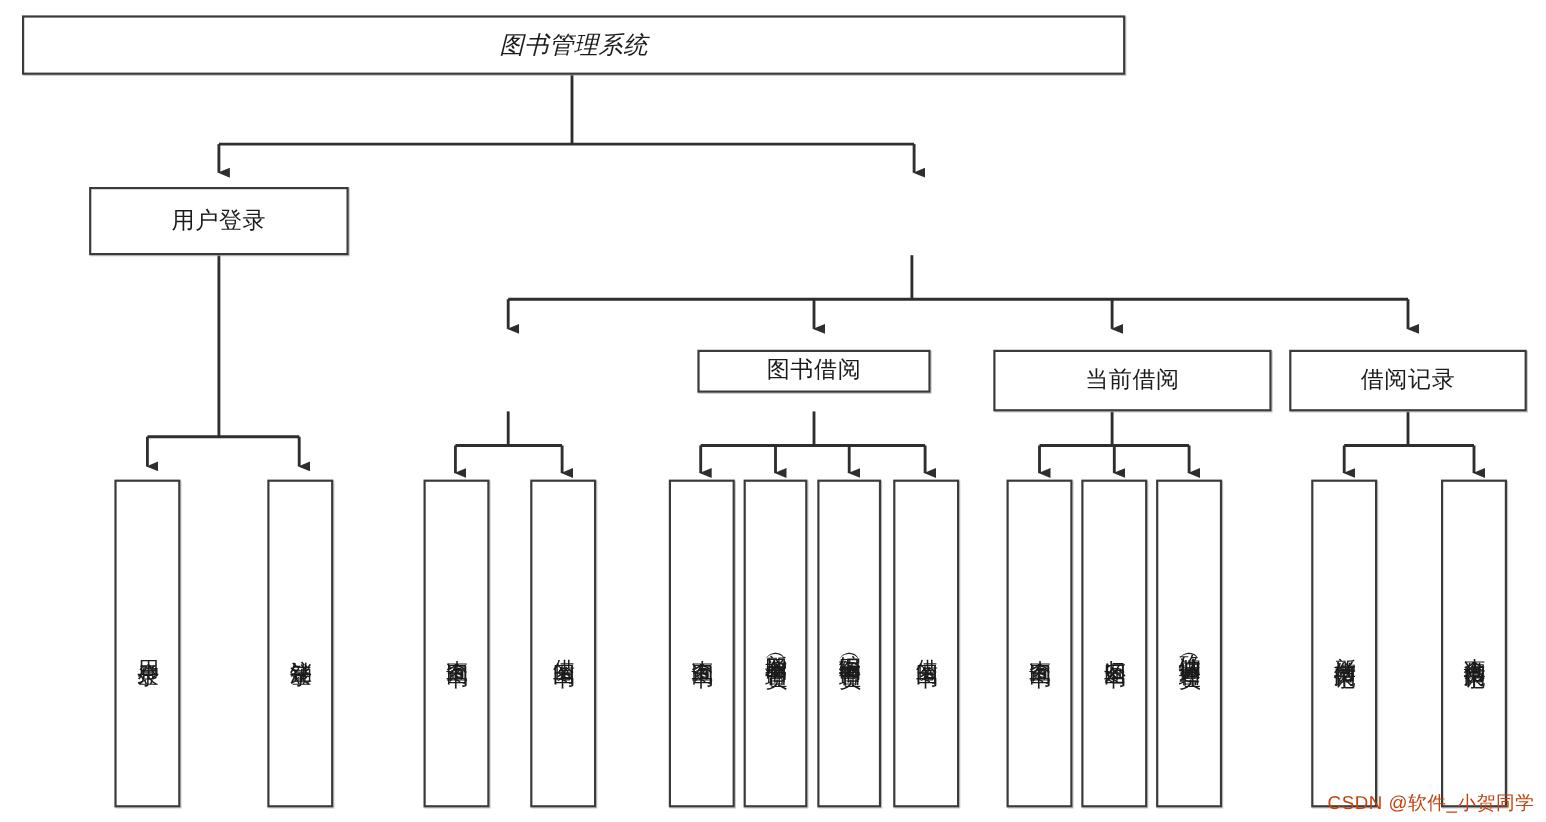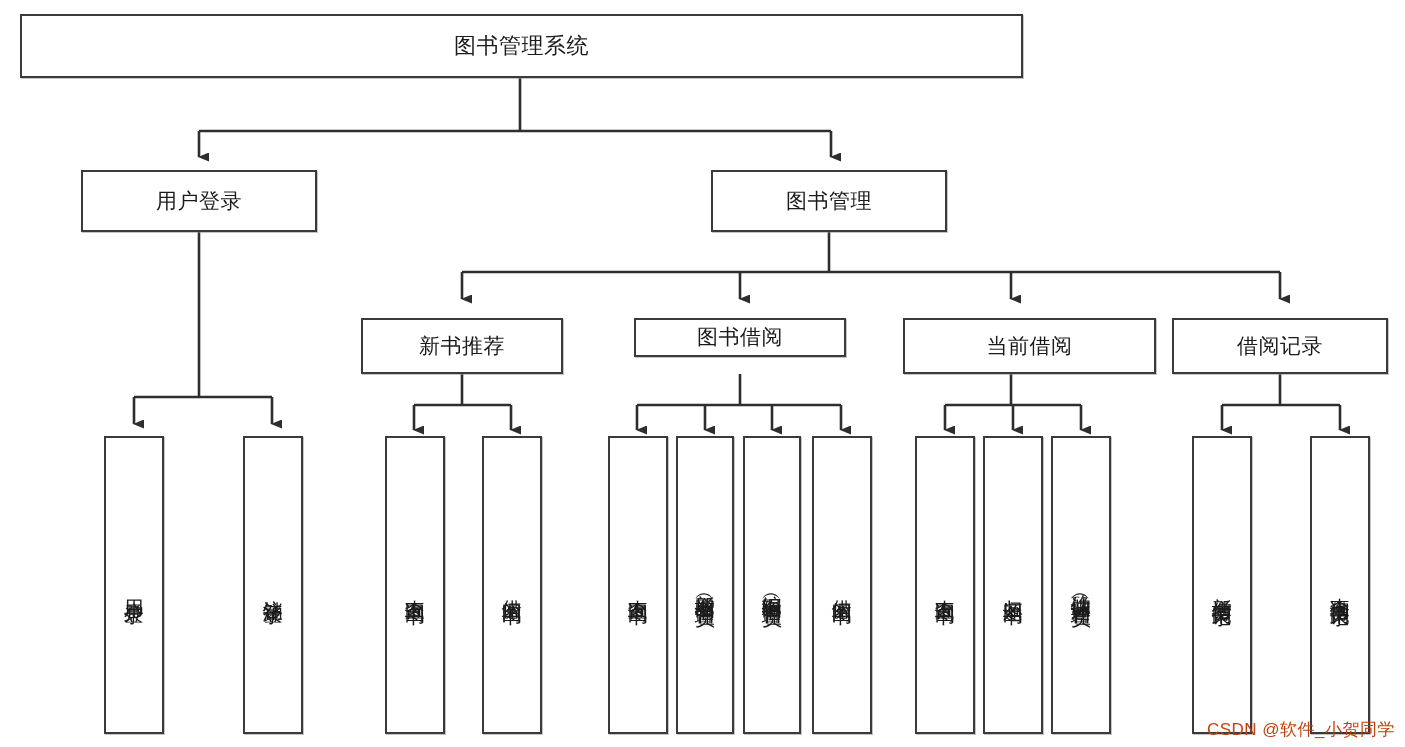--- a/index.html
+++ b/index.html
@@ -124,34 +124,28 @@
       <path d="M1013,405 L1013,430" marker-end="url(#arw)"></path>
       <path d="M1081,405 L1081,430" marker-end="url(#arw)"></path>
 
       <path d="M1280,374 L1280,405"></path>
       <path d="M1222,405 L1340,405"></path>
       <path d="M1222,405 L1222,430" marker-end="url(#arw)"></path>
       <path d="M1340,405 L1340,430" marker-end="url(#arw)"></path>
     </g>
   </svg>
 
-  <div class="node root horiz" style="left:20px; top:14px; width:1003px; height:64px;">
+  <div class="node root horiz" style="left:20px; top:14px; width:1003px; height:54px;font-style:italic;">
     <span class="label">图书管理系统</span>
   </div>
 
   <div class="node horiz" style="left:81px; top:170px; width:236px; height:62px;">
     <span class="label">用户登录</span>
   </div>
-  <div class="node horiz" style="left:711px; top:170px; width:236px; height:62px;">
-    <span class="label">图书管理</span>
-  </div>
-
-  <div class="node horiz" style="left:361px; top:318px; width:202px; height:56px;">
-    <span class="label">新书推荐</span>
-  </div>
+
   <div class="node horiz" style="left:634px; top:318px; width:212px; height:39px;">
     <span class="label">图书借阅</span>
   </div>
   <div class="node horiz" style="left:903px; top:318px; width:253px; height:56px;">
     <span class="label">当前借阅</span>
   </div>
   <div class="node horiz" style="left:1172px; top:318px; width:216px; height:56px;">
     <span class="label">借阅记录</span>
   </div>
 

